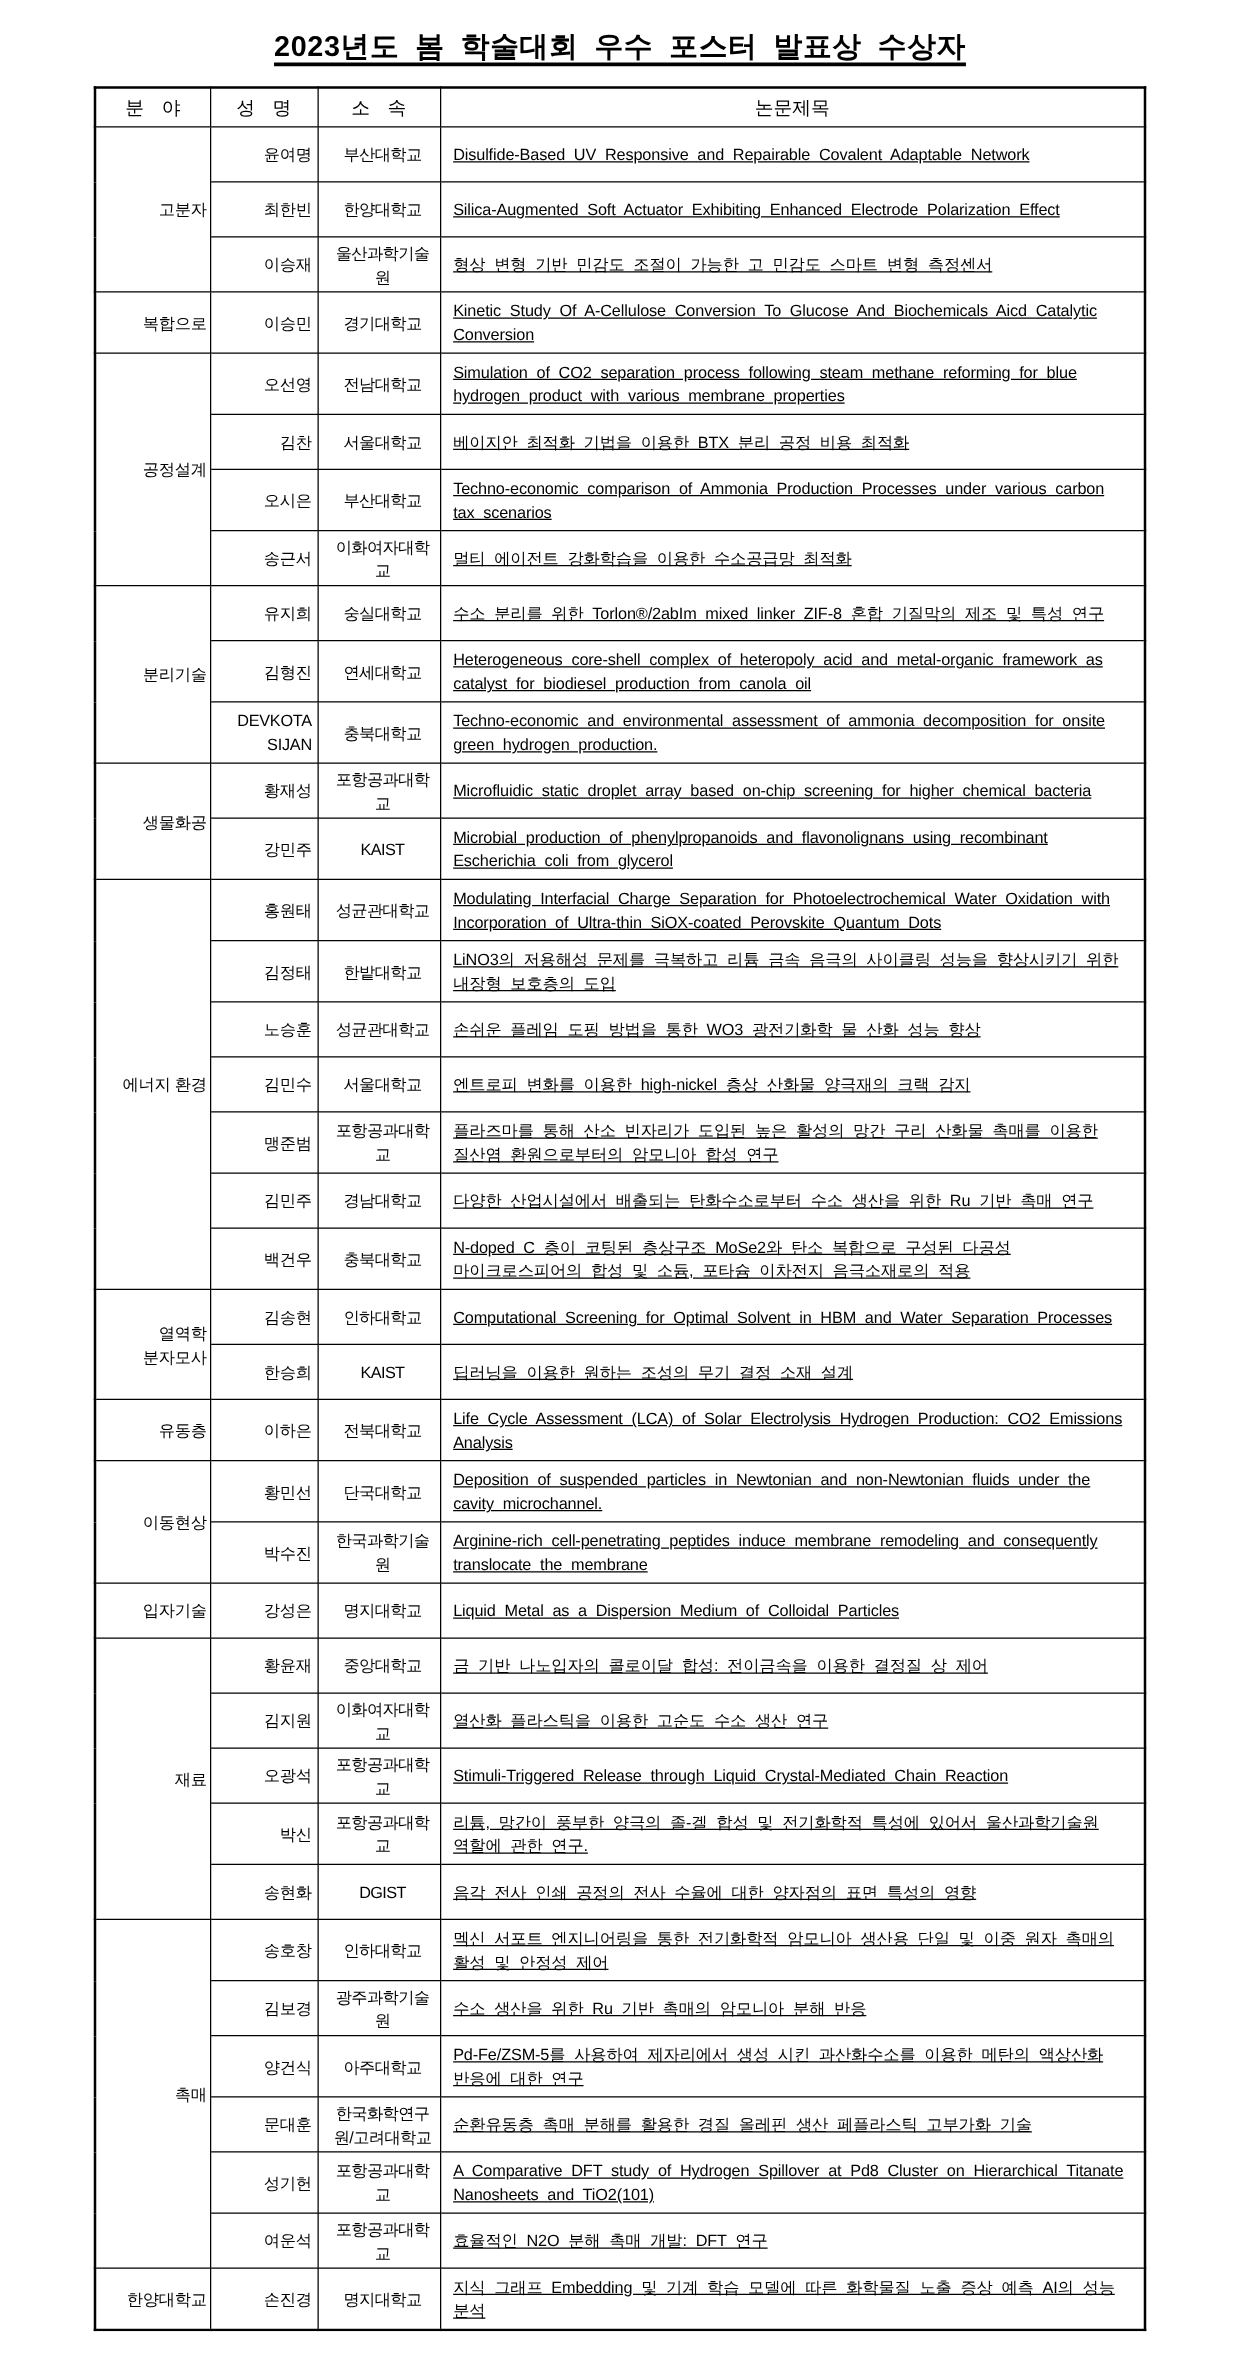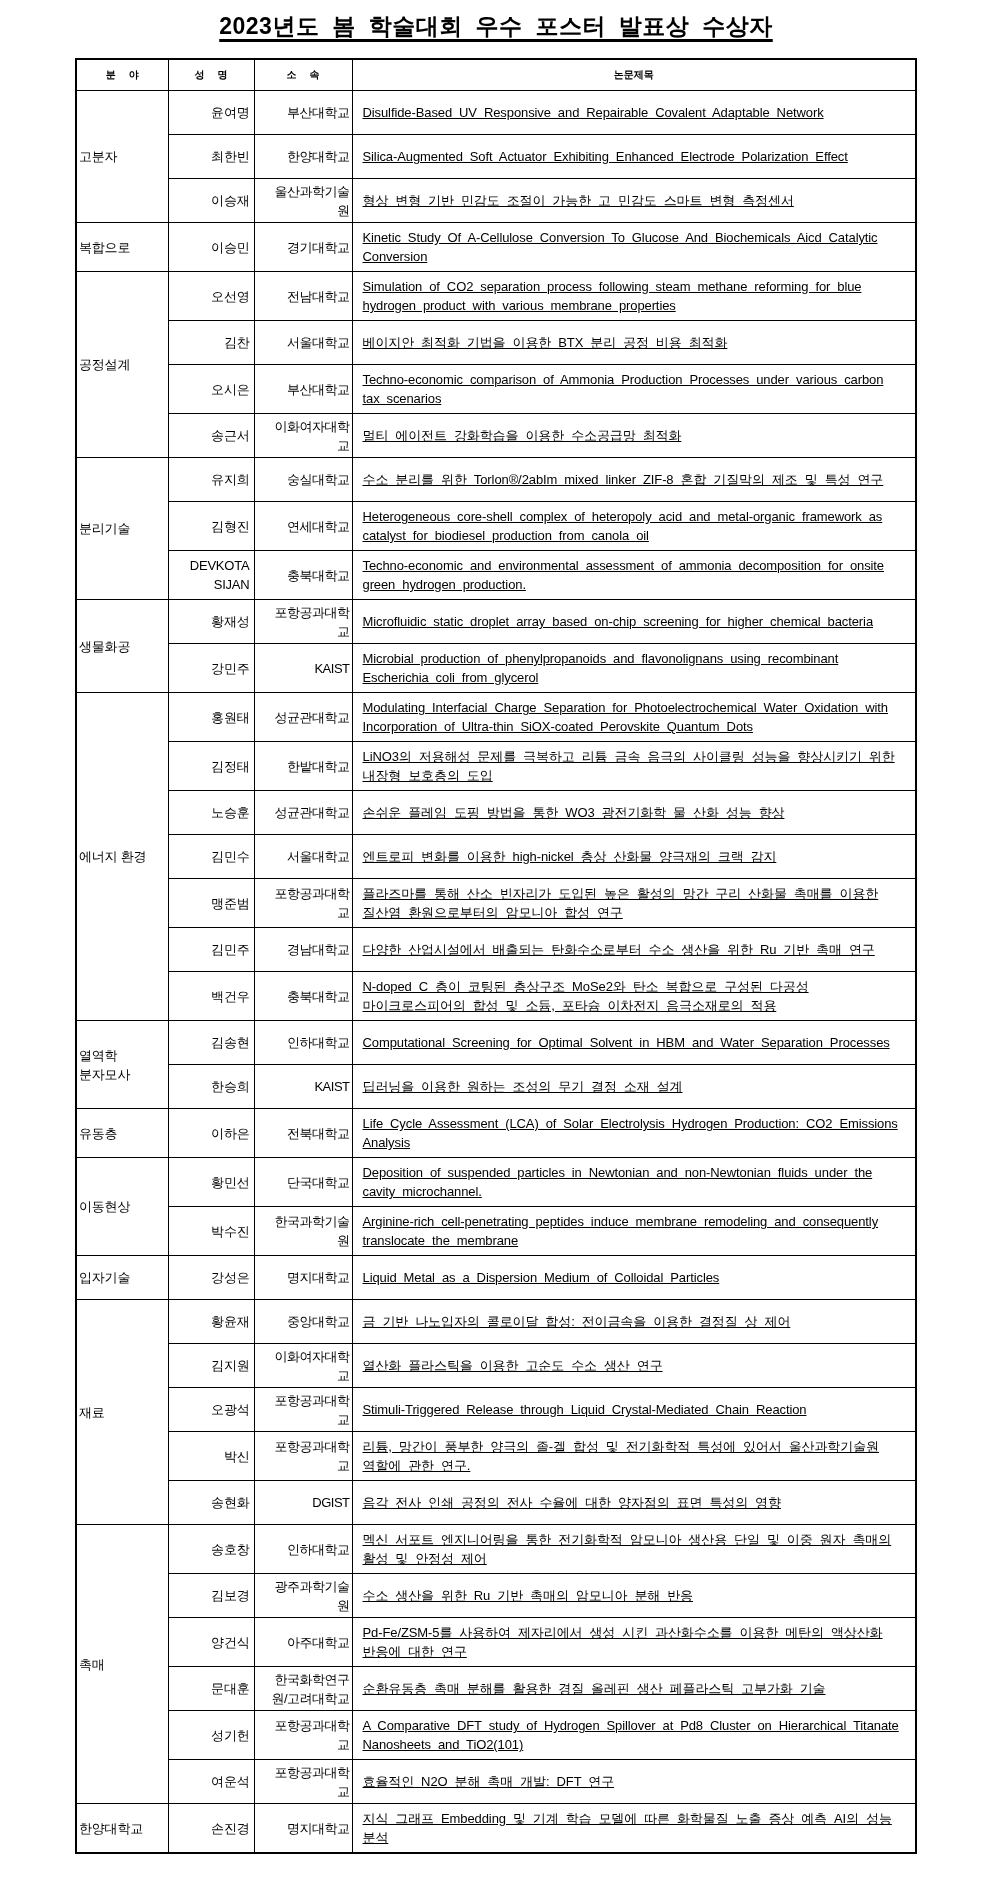--- a/index.html
+++ b/index.html
@@ -2,21 +2,21 @@
 <html lang="ko"><head>
 <meta charset="utf-8">
 <style>
   html,body{margin:0;padding:0;background:#ffffff;}
   body{
     width:992px;
     font-family:"Liberation Sans","DejaVu Sans",sans-serif;
     color:#000000;
     -webkit-font-smoothing:antialiased;
   }
-  .page{width:992px;padding-top:11px;}
+  .page{width:992px;padding-top:22px;}
   .doc-title{
     text-align:center;
     font-size:23px;
     font-weight:bold;
     letter-spacing:0.5px;
     word-spacing:6px;
     text-decoration:underline;
     text-decoration-thickness:2.5px;
     text-underline-offset:5px;
     margin:0 auto 16px auto;
@@ -29,48 +29,48 @@
   }
   table.awards, table.awards td, table.awards th{
     border:1px solid #000000;
   }
   table.awards{border:2px solid #000000;}
   col.c-field{width:92px;}
   col.c-name{width:86px;}
   col.c-aff{width:98px;}
   col.c-title{width:564px;}
   th{
-    font-size:10px;
-    font-weight:bold;
+    font-size:15px;
+    font-weight:normal;
     padding:3px 0;
     height:24px;
     word-spacing:10px;
     text-align:center;
     vertical-align:middle;
   }
   tr.data-row{height:44px;}
   td{
     font-size:13px;
     line-height:19px;
     vertical-align:middle;
     word-break:keep-all;
     overflow-wrap:break-word;
   }
   td.cell-field{
-    text-align:left;
+    text-align:right;
     padding:2px 2px;
     letter-spacing:-0.2px;
   }
   td.cell-name{
     text-align:right;
     padding:2px 4px 2px 10px;
     letter-spacing:-0.2px;
   }
   td.cell-aff{
-    text-align:right;
+    text-align:center;
     padding:2px 2px 2px 8px;
     letter-spacing:-0.5px;
     word-break:break-all;
   }
   td.cell-title{
     text-align:left;
     padding:5px 10px;
     word-spacing:3.5px;
     letter-spacing:-0.1px;
     text-decoration:underline;

